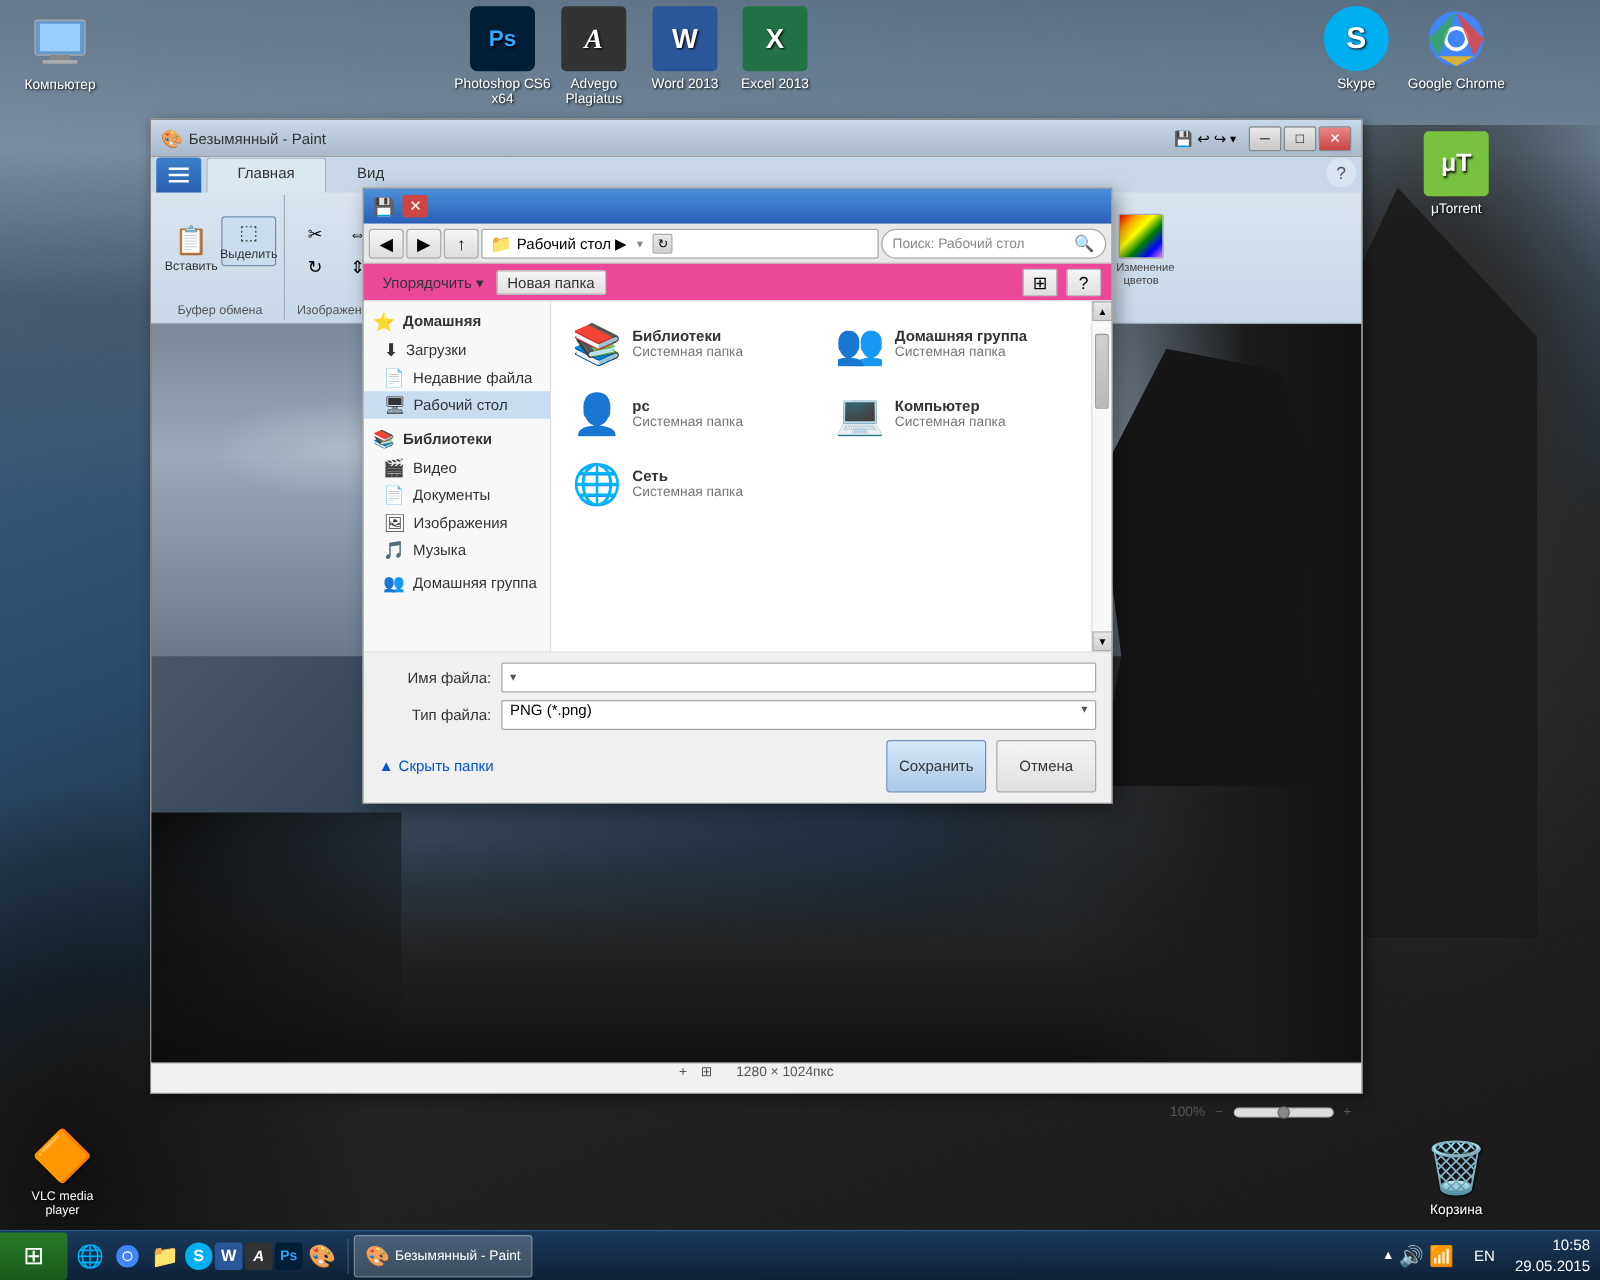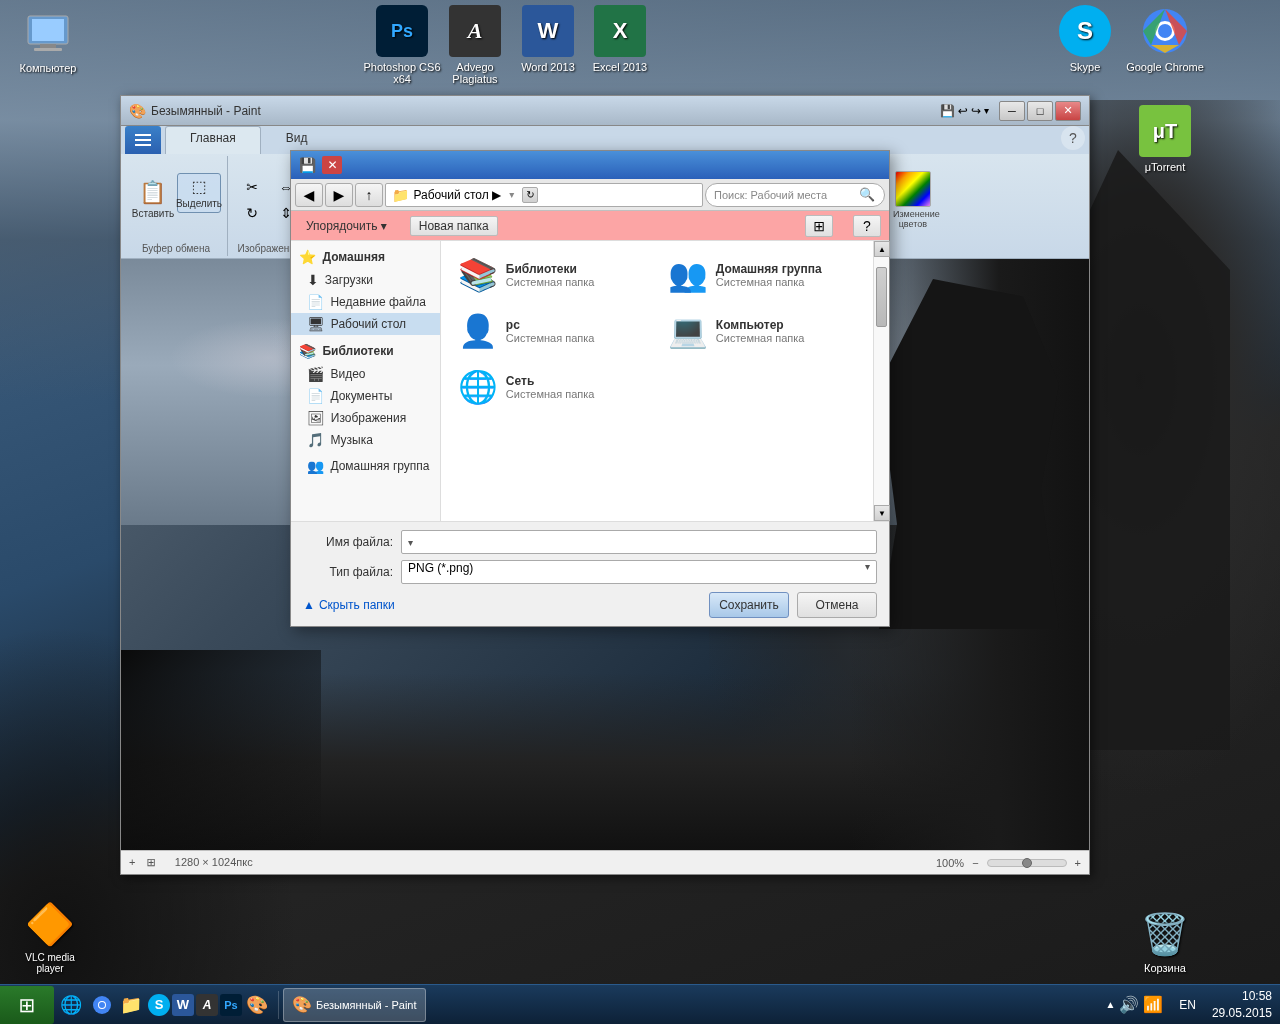--- a/index.html
+++ b/index.html
@@ -279,20 +279,21 @@
     .paint-statusbar {
       height: 24px;
       background: #f0f0f0;
       border-top: 1px solid #c0c0c0;
       display: flex;
       align-items: center;
       padding: 0 8px;
       font-size: 11px;
       color: #555;
       gap: 20px;
+      flex-direction: column;
     }
 
     
     #save-dialog {
       position: absolute;
       top: 150px;
       left: 290px;
       width: 600px;
       background: #f0f0f0;
       border: 1px solid #888;
@@ -375,26 +376,26 @@
       align-items: center;
       padding: 0 8px;
       font-size: 11px;
       color: #888;
       gap: 4px;
     }
 
     
     .dialog-toolbar2 {
       height: 30px;
-      background: #fca5a5;
+      background: #ec4899;
       border-bottom: 1px solid #ddd;
       display: flex;
       align-items: center;
       padding: 0 8px;
-      gap: 16px;
+      gap: 3px;
     }
 
     .dialog-sort-btn {
       display: flex;
       align-items: center;
       gap: 3px;
       font-size: 12px;
       cursor: pointer;
       color: #333;
       padding: 2px 6px;
@@ -603,21 +604,21 @@
       cursor: pointer;
       text-decoration: none;
     }
     .dialog-action-btns {
       margin-left: auto;
       display: flex;
       gap: 8px;
     }
     .dialog-btn {
       min-width: 80px;
-      height: 26px;
+      height: 42px;
       background: linear-gradient(to bottom, #f5f5f5, #e0e0e0);
       border: 1px solid #aaa;
       border-radius: 3px;
       font-size: 12px;
       cursor: pointer;
       display: flex;
       align-items: center;
       justify-content: center;
       color: #333;
       text-align: center;
@@ -1040,21 +1041,21 @@
       <div class="dialog-nav-btn">◀</div>
       <div class="dialog-nav-btn">▶</div>
       <div class="dialog-nav-btn">↑</div>
       <div class="dialog-path-bar">
         <span style="font-size:14px;">📁</span>
         <span>Рабочий стол ▶</span>
         <span style="margin-left:4px;font-size:10px;color:#888;">▾</span>
         <div style="margin-left:4px;width:16px;height:16px;background:linear-gradient(to bottom,#e8e8e8,#d0d0d0);border:1px solid #aaa;border-radius:2px;display:flex;align-items:center;justify-content:center;font-size:10px;cursor:pointer;">↻</div>
       </div>
       <div class="dialog-search">
-        <span style="font-size:11px;">Поиск: Рабочий места</span>
+        <span style="font-size:11px;">Поиск: Рабочий стол</span>
         <span style="margin-left:auto;font-size:13px;">🔍</span>
       </div>
     </div>
 
     <div class="dialog-toolbar2">
       <div class="dialog-sort-btn">
         <span>Упорядочить ▾</span>
       </div>
       <div class="dialog-new-folder">
         <span>Новая папка</span>

